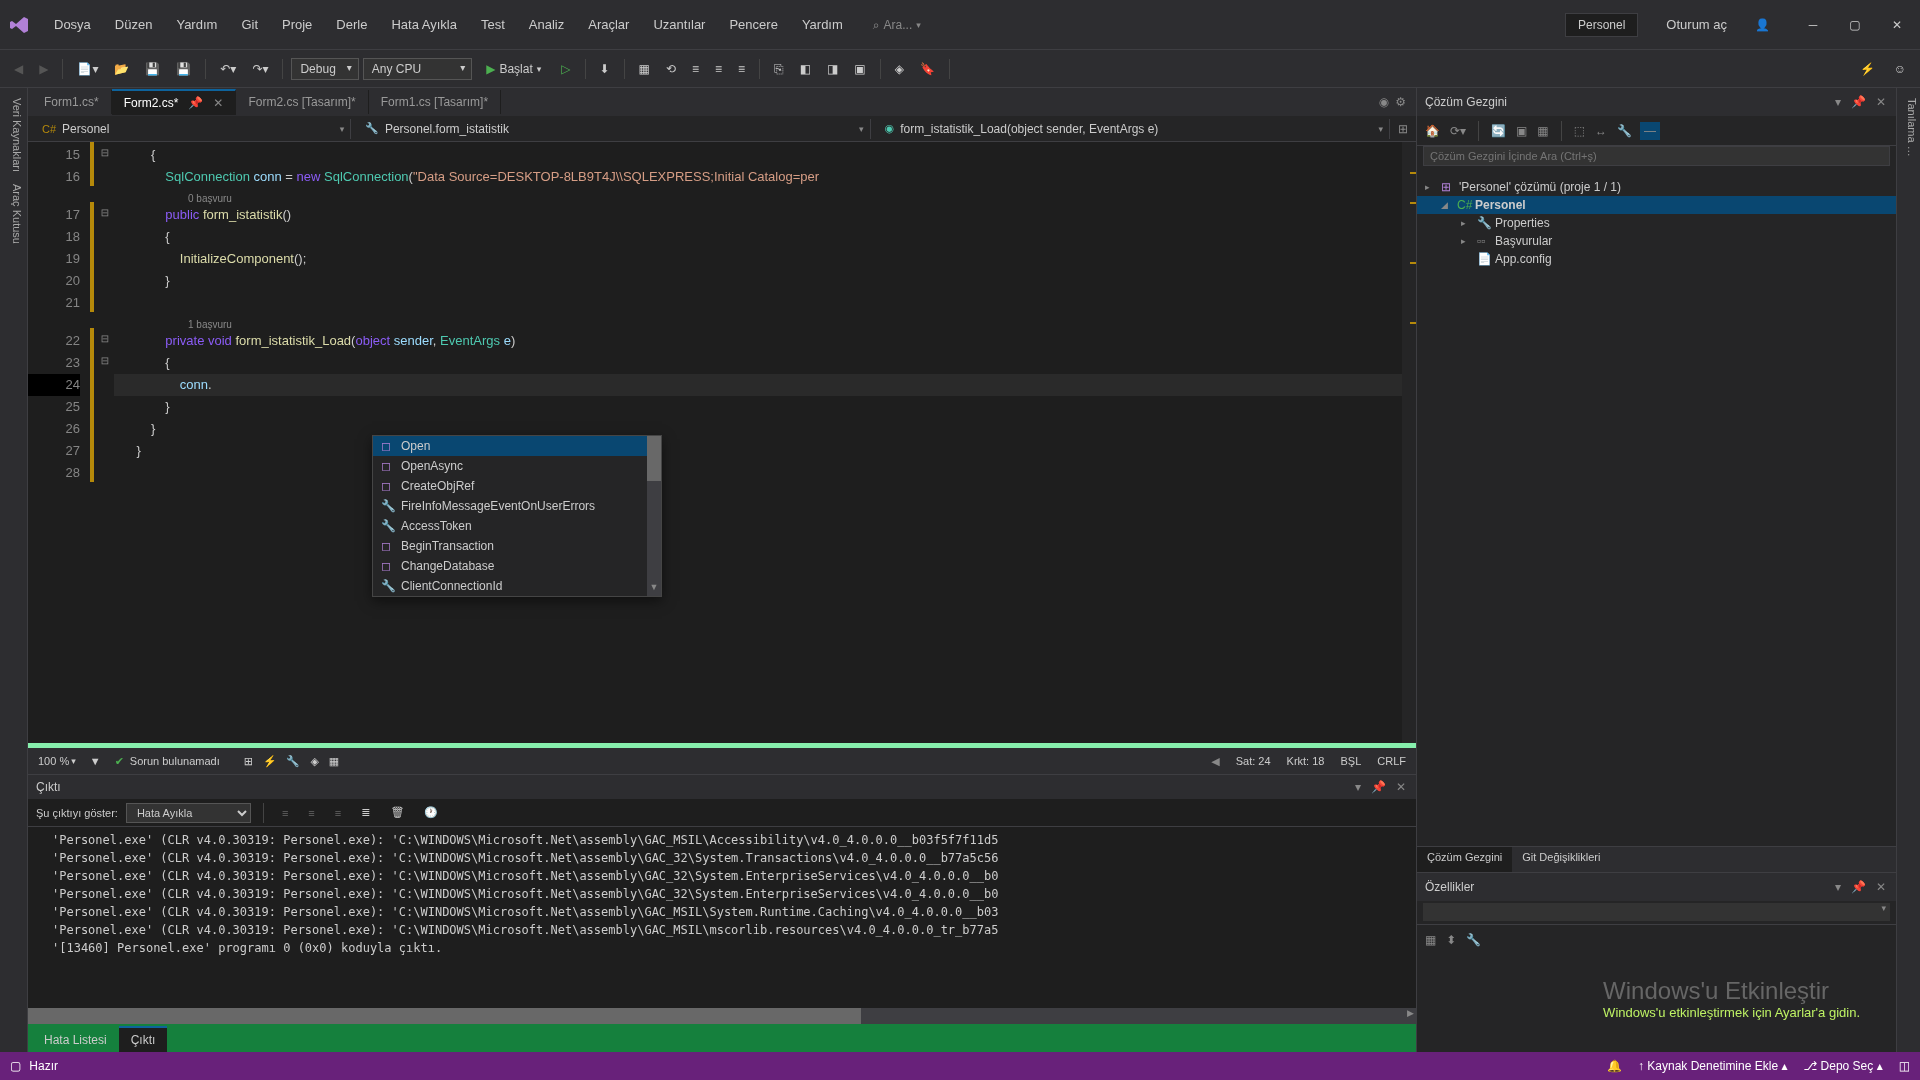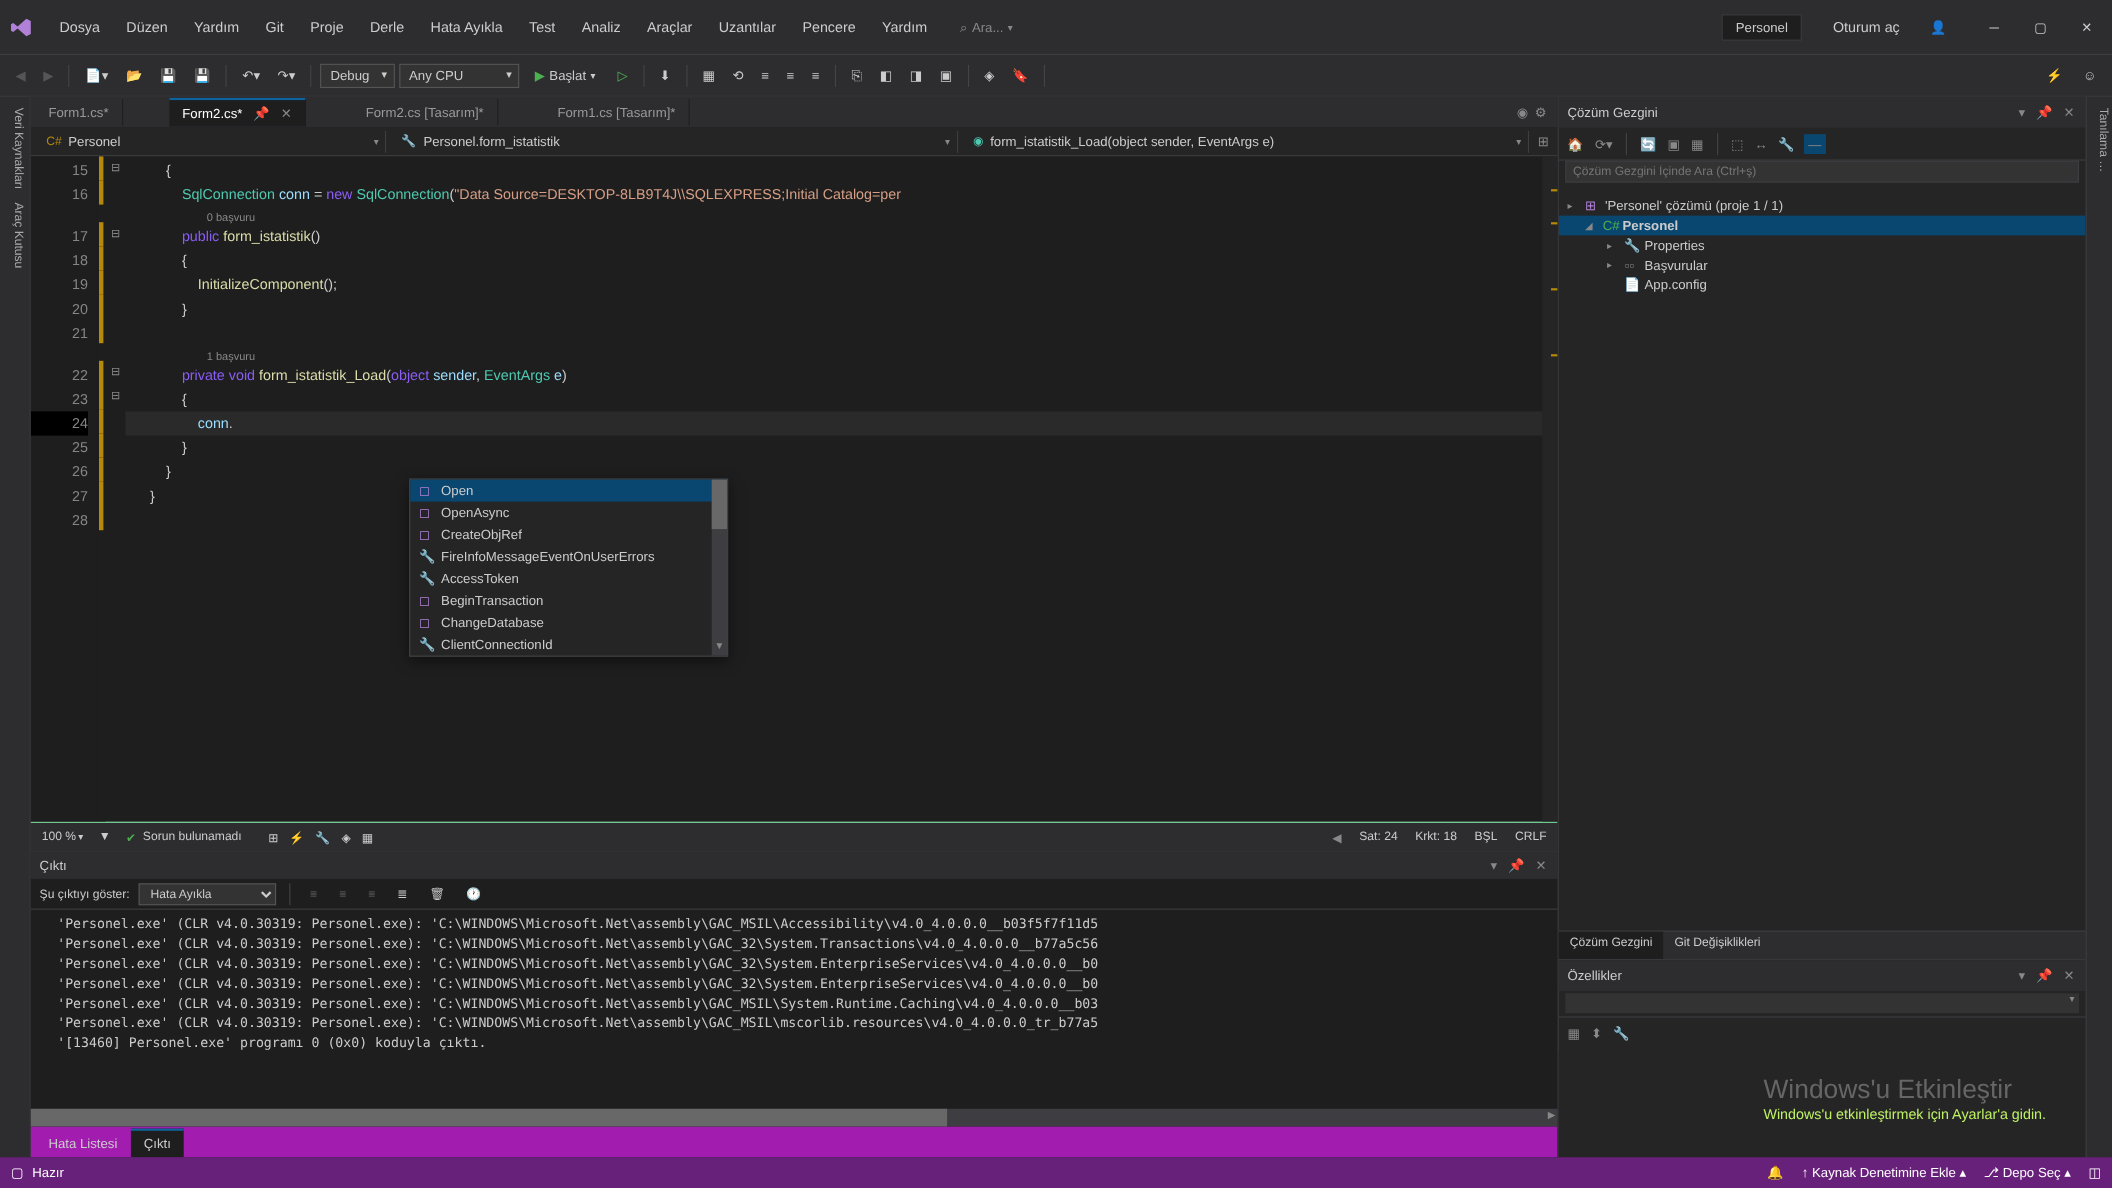--- a/index.html
+++ b/index.html
@@ -22,21 +22,21 @@
 .tb-dropdown { background: #333; border: 1px solid #555; padding: 3px 22px 3px 8px; font-size: 12px; color: #ccc; position: relative; }
 .tb-dropdown::after { content: '▾'; position: absolute; right: 6px; font-size: 10px; }
 .start-btn { display: flex; align-items: center; gap: 4px; color: #ccc; padding: 4px 10px; }
 .play-icon { color: #4CAF50; }
 
 .main-layout { display: flex; height: calc(100% - 50px - 38px - 28px); }
 .left-rail { width: 28px; background: #2d2d30; writing-mode: vertical-rl; text-orientation: mixed; padding: 10px 4px; border-right: 1px solid #3e3e42; display: flex; gap: 12px; font-size: 11px; color: #aaa; }
 .left-rail-item { cursor: pointer; }
 
 .editor-area { flex: 1; display: flex; flex-direction: column; background: #1e1e1e; }
-.tabs-bar { height: 28px; background: #2d2d30; display: flex; align-items: center; padding: 0 4px; gap: 42px; }
+.tabs-bar { height: 28px; background: #2d2d30; display: flex; align-items: center; padding: 0 4px; }
 .editor-tab { padding: 5px 12px; color: #999; cursor: pointer; display: flex; align-items: center; gap: 6px; font-size: 12px; border-right: 1px solid #1e1e1e; }
 .editor-tab.active { background: #1e1e1e; color: #fff; border-top: 2px solid #0e639c; }
 .tab-close { color: #888; margin-left: 4px; }
 .tabs-right { margin-left: auto; display: flex; gap: 6px; padding-right: 6px; }
 
 .breadcrumb-bar { height: 26px; background: #252526; display: flex; align-items: center; border-bottom: 1px solid #3e3e42; }
 .bc-item { padding: 3px 14px; border-right: 1px solid #3e3e42; display: flex; align-items: center; gap: 6px; flex: 1; position: relative; }
 .bc-item::after { content: '▾'; position: absolute; right: 6px; font-size: 9px; color: #888; }
 .bc-icon { color: #b5890a; font-size: 11px; }
 .bc-icon2 { color: #4ec9b0; font-size: 11px; }
@@ -65,21 +65,21 @@
 .intellisense { position: absolute; left: 372px; top: 435px; background: #252526; border: 1px solid #454545; width: 290px; z-index: 100; font-family: 'Segoe UI'; font-size: 12px; box-shadow: 0 4px 12px rgba(0,0,0,0.5); }
 .intel-item { padding: 3px 8px; display: flex; align-items: center; gap: 6px; cursor: pointer; }
 .intel-item.selected { background: #094771; }
 .intel-icon { width: 14px; height: 14px; display: inline-block; }
 .intel-icon.method { color: #b180d7; }
 .intel-icon.prop { color: #ccc; }
 .intel-scroll { position: absolute; right: 0; top: 0; bottom: 0; width: 14px; background: #3e3e42; }
 .intel-scroll-thumb { background: #686868; width: 100%; height: 45px; position: absolute; top: 0; }
 .intel-scroll-arrow { position: absolute; width: 14px; height: 14px; color: #888; font-size: 9px; text-align: center; }
 
-.editor-statusbar { height: 26px; background: #2d2d30; display: flex; align-items: center; padding: 13px 10px; gap: 14px; font-size: 11px; border-top: 1px solid #86efac; }
+.editor-statusbar { height: 26px; background: #2d2d30; display: flex; align-items: center; padding: 13px 10px; gap: 14px; font-size: 11px; border-top: 5px solid #86efac; }
 .zoom { display: flex; align-items: center; gap: 2px; }
 .no-issues { display: flex; align-items: center; gap: 6px; }
 .check-icon { color: #4CAF50; }
 .editor-sb-right { margin-left: auto; display: flex; gap: 16px; }
 .sb-icons { display: flex; gap: 10px; margin-left: 10px; }
 
 .code-overview { width: 14px; background: #252526; position: relative; }
 .ov-mark { position: absolute; right: 0; width: 6px; height: 2px; }
 .ov-yellow { background: #b5890a; }
 
@@ -116,21 +116,21 @@
 
 .output-panel { background: #1e1e1e; border-top: 1px solid #3e3e42; display: flex; flex-direction: column; }
 .output-header { height: 24px; background: #2d2d30; display: flex; align-items: center; padding: 0 8px; font-size: 12px; }
 .output-header-right { margin-left: auto; display: flex; gap: 6px; }
 .output-toolbar { height: 28px; display: flex; align-items: center; padding: 0 8px; gap: 8px; border-bottom: 1px solid #3e3e42; font-size: 11px; }
 .output-toolbar select { background: #333; border: 1px solid #555; color: #ccc; padding: 2px 40px 2px 6px; font-size: 11px; }
 .output-body { flex: 1; font-family: Consolas, monospace; font-size: 12px; padding: 4px 24px; color: #ccc; line-height: 18px; overflow: hidden; white-space: pre; }
 .output-scroll-h { height: 16px; background: #3e3e42; position: relative; }
 .output-scroll-thumb { position: absolute; height: 100%; background: #686868; }
 
-.output-tabs { height: 28px; background: #a21caf; display: flex; padding: 0 4px; align-items: flex-end; }
+.output-tabs { height: 28px; background: #15803d; display: flex; padding: 0 4px; align-items: flex-end; }
 .output-tab { padding: 5px 12px; cursor: pointer; font-size: 12px; }
 .output-tab.active { background: #1e1e1e; border-top: 2px solid #0e639c; }
 
 .statusbar { height: 28px; background: #007acc; color: #fff; display: flex; align-items: center; padding: 0 10px; font-size: 12px; position: absolute; bottom: 0; left: 0; right: 0; }
 .statusbar.ready { background: #68217a; }
 .sb-right { margin-left: auto; display: flex; gap: 16px; align-items: center; }
 
 .watermark { position: absolute; right: 60px; bottom: 60px; z-index: 50; color: #555; }
 .watermark h2 { font-size: 24px; font-weight: 400; color: #666; }
 .watermark p { font-size: 13px; color: #bef264; }

